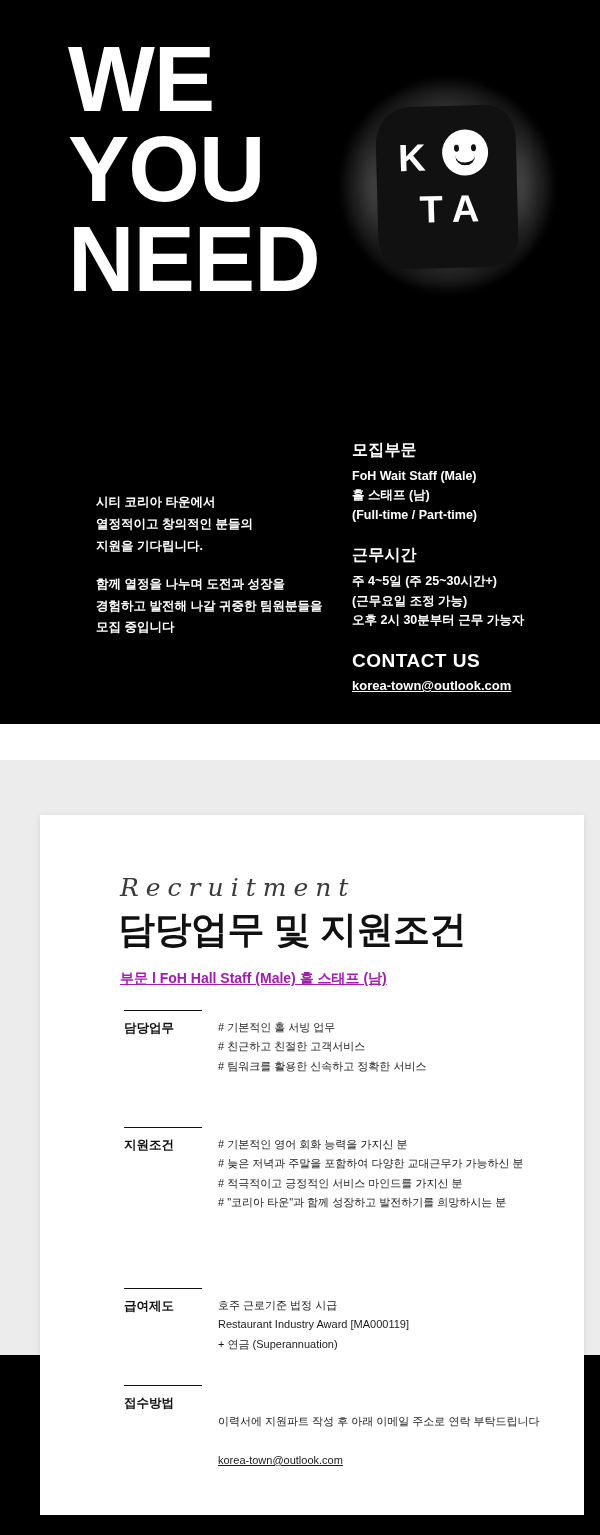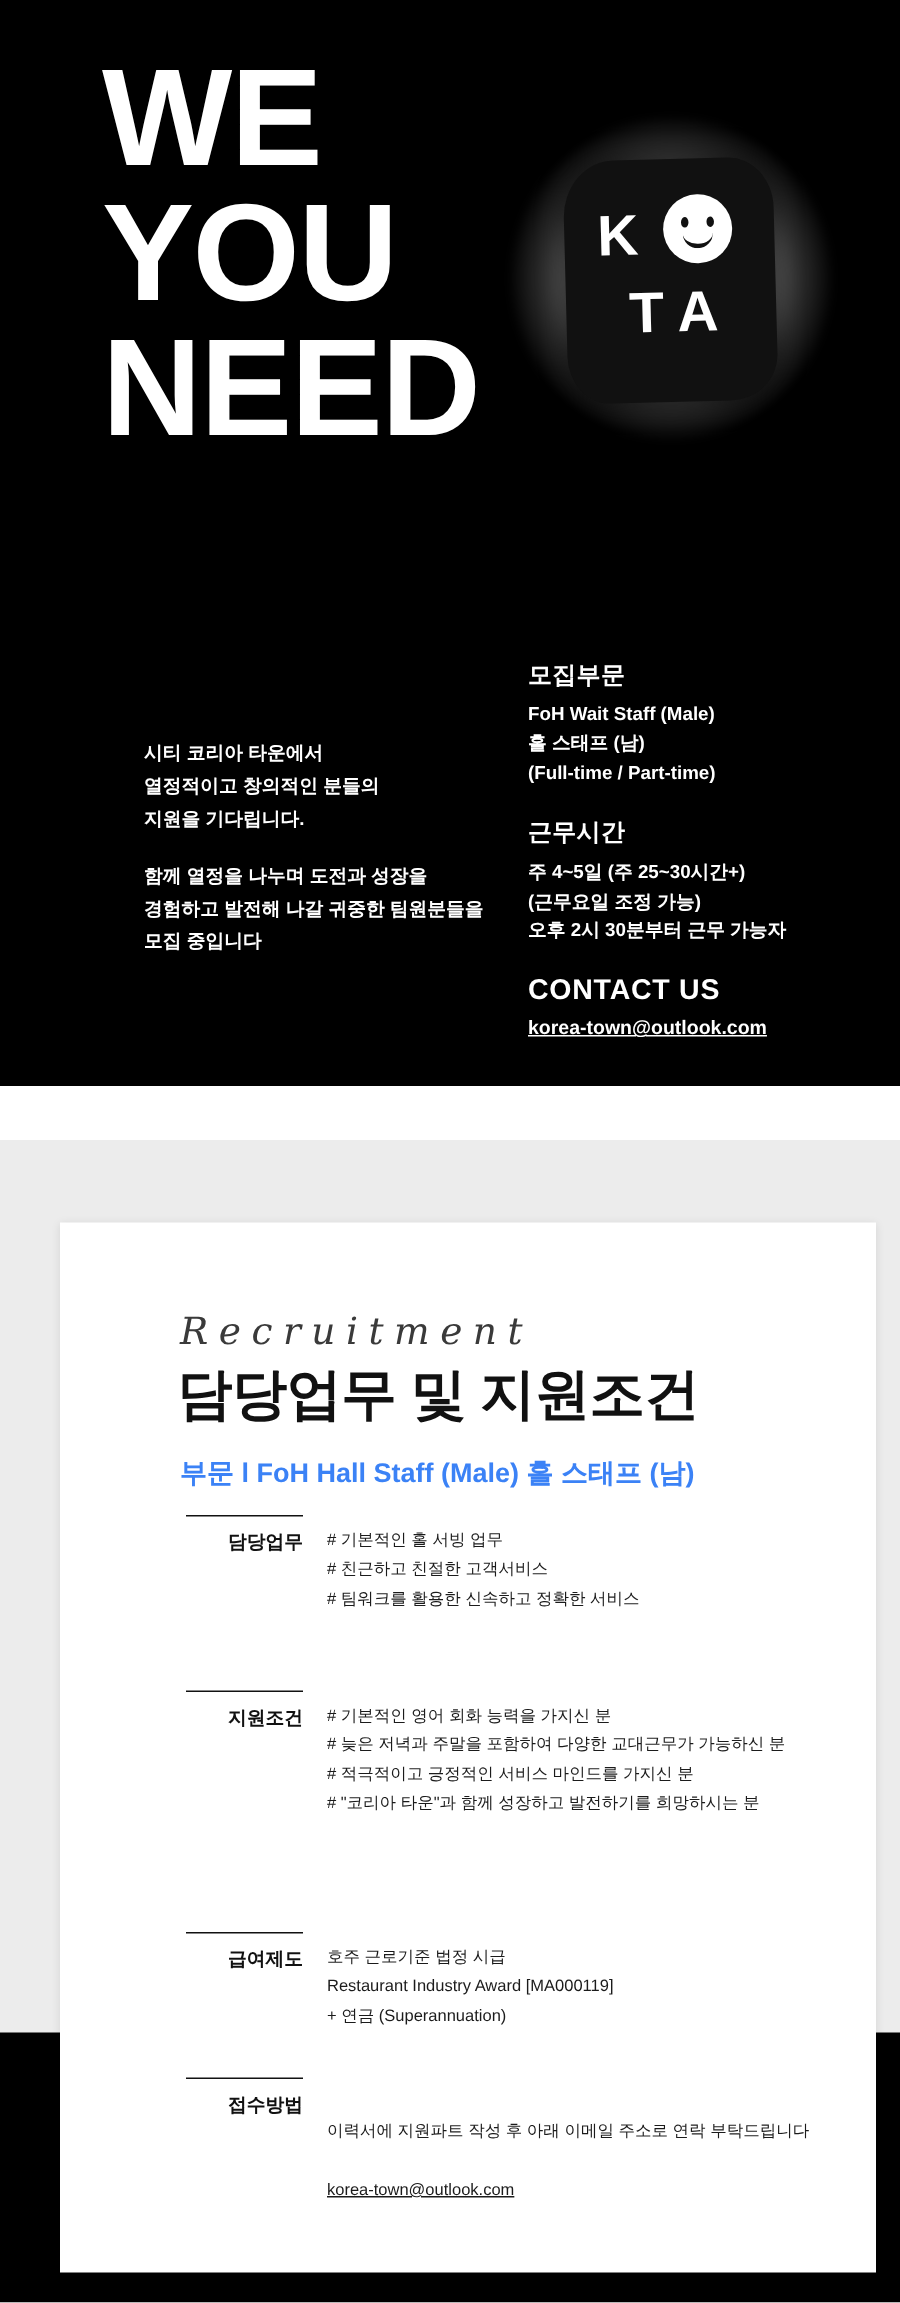--- a/index.html
+++ b/index.html
@@ -182,24 +182,25 @@
     font-size: 37px;
     font-weight: bold;
     color: #111111;
     letter-spacing: -0.5px;
     white-space: nowrap;
   }
 
   .card-subtitle {
     position: absolute;
     left: 80px; top: 155px;
-    font-size: 18px;
-    font-weight: bold;
-    color: #3b82f6;
+    font-size: 14px;
+    font-weight: bold;
+    color: #a21caf;
     white-space: nowrap;
+    text-decoration: underline;
   }
 
   
   .row {
     position: absolute;
     left: 62px;
     width: 400px;
   }
   .row .rule {
     position: absolute;
@@ -207,21 +208,20 @@
     width: 78px;
     border-top: 1px solid #111111;
   }
   .row .row-label {
     position: absolute;
     left: 22px; top: 10px;
     width: 78px;
     font-size: 12.5px;
     font-weight: bold;
     color: #111111;
-    text-align: right;
   }
   .row .row-body {
     position: absolute;
     left: 116px; top: 8px;
     width: 330px;
     font-size: 11px;
     line-height: 1.75;
     color: #1b1b1b;
     white-space: pre-line;
   }

